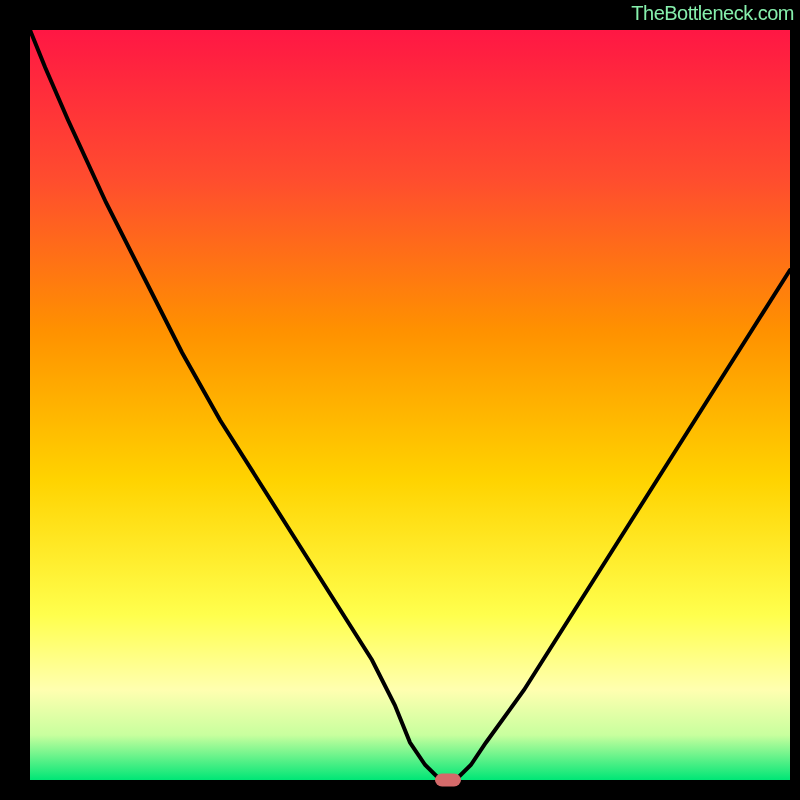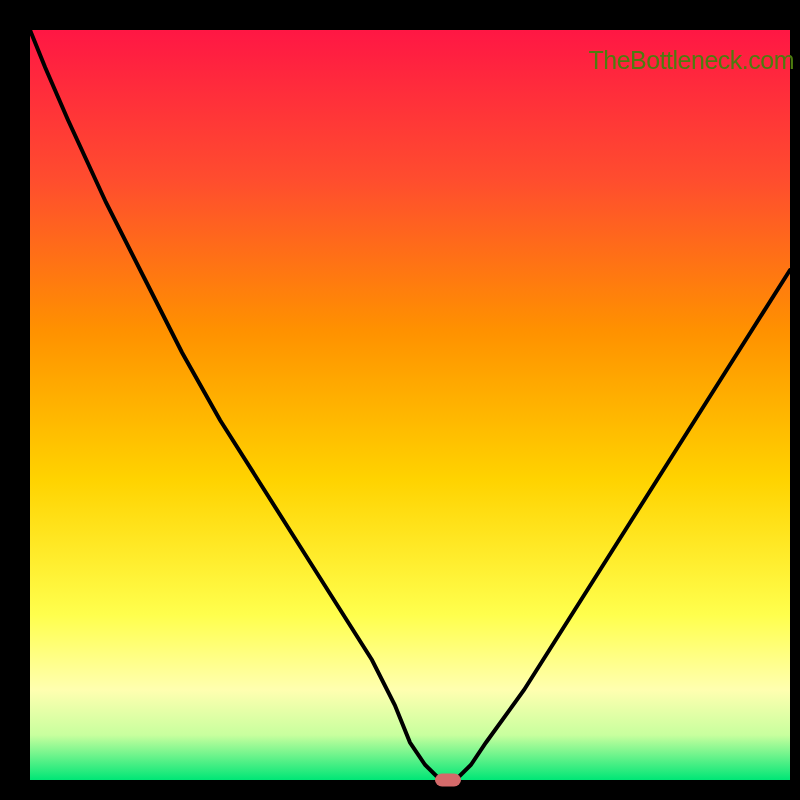--- a/index.html
+++ b/index.html
@@ -13,27 +13,26 @@
   .container {
     position: relative;
     width: 800px;
     height: 800px;
     background: #000;
   }
   .attribution {
     position: absolute;
     top: 2px;
     right: 6px;
-    color: #4d7c0f;
+    color: #86efac;
     font-family: Arial, Helvetica, sans-serif;
-    font-size: 25px;
+    font-size: 20px;
     font-weight: 500;
     letter-spacing: -0.5px;
     z-index: 10;
-    margin-top: 44px;
   }
   svg.chart {
     position: absolute;
     top: 0;
     left: 0;
   }
 </style>
 </head>
 <body>
 <div class="container">

